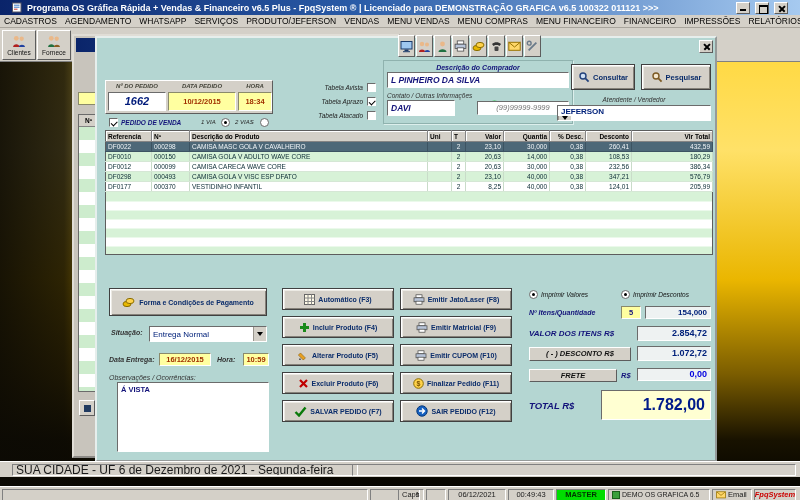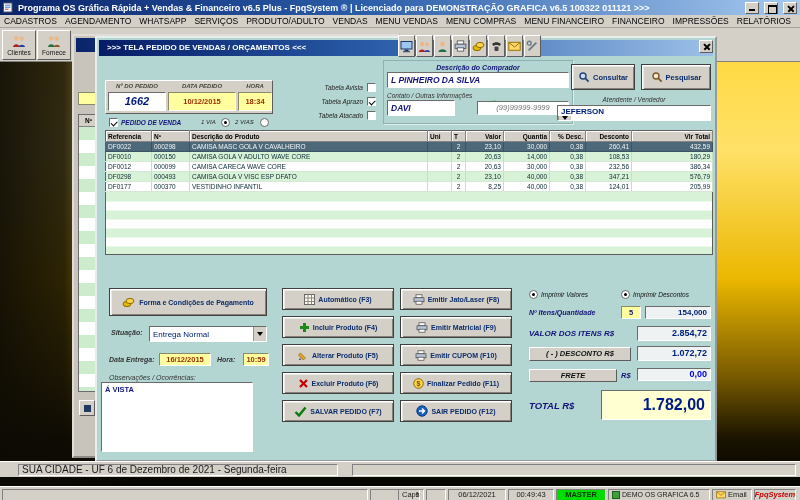--- a/index.html
+++ b/index.html
@@ -17,21 +17,21 @@
     box-shadow:inset 1px 1px 0 #ffffff, inset 2px 2px 0 #eceae4, inset -1px -1px 0 #86827a;
     display:flex;align-items:center;justify-content:center;gap:3px;
     font-size:7px;font-weight:bold;color:#0b2d6b;cursor:default;white-space:nowrap;}
   .ybox{position:absolute;background:#ffffa0;border:1px solid;border-color:#8a8a6a #ffffff #ffffff #8a8a6a;
     color:#a03000;font-weight:bold;text-align:center;font-size:7.5px;}
   .wbox{position:absolute;background:#eef2f2;border:1px solid;border-color:#6b6b6b #ffffff #ffffff #6b6b6b;
     color:#00217a;font-weight:bold;text-align:right;font-size:9px;padding-right:3px;}
   .lbl{position:absolute;white-space:nowrap;font-style:italic;}
   
   .titlebar{position:absolute;left:0;top:0;width:800px;height:15px;
-    background:linear-gradient(90deg,#0a246a,#2a5ca8 45%,#a6caf0);display:flex;align-items:center;padding:0 3px;gap:4px;}
+    background:linear-gradient(90deg,#0a246a,#2a5ca8 45%,#a6caf0);display:flex;align-items:center;padding:0 12px;gap:4px;}
   .title-text{color:#fff;font-size:9px;font-weight:bold;white-space:nowrap;overflow:hidden;flex:1;}
   .wb{width:14px;height:12px;position:relative;background:#d4d0c8;border:1px solid;border-color:#fff #5d5d5d #5d5d5d #fff;margin-left:1px;}
   .wb-min::after{content:"";position:absolute;left:3px;bottom:2px;width:6px;height:2px;background:#000;}
   .wb-max::after{content:"";position:absolute;left:3px;top:2px;width:7px;height:6px;border:1px solid #000;border-top-width:2px;}
   .wb-close::before,.wb-close::after{content:"";position:absolute;left:2.5px;top:5px;width:8px;height:1.6px;background:#000;}
   .wb-close::before{transform:rotate(45deg);} .wb-close::after{transform:rotate(-45deg);}
   .menubar{position:absolute;left:0;top:15px;width:800px;height:13px;background:#d4d0c8;display:flex;align-items:center;border-bottom:1px solid #a8a49c;}
   .mi{font-size:8.5px;color:#000;padding:3px 4px;white-space:nowrap;display:flex;align-items:center;gap:2px;}
   .toolbar{position:absolute;left:0;top:28px;width:800px;height:34px;background:#d4d0c8;border-bottom:1px solid #808080;}
   .tbtn{position:absolute;top:2px;width:34px;height:30px;background:#d4d0c8;border:1px solid;border-color:#fff #5d5d5d #5d5d5d #fff;
@@ -94,21 +94,21 @@
     <span class="wb wb-min"></span>
     <span class="wb wb-max"></span>
     <span class="wb wb-close"></span>
   </div>
 
   <div class="menubar">
     <span class="mi">CADASTROS</span>
     <span class="mi">AGENDAMENTO</span>
     <span class="mi">WHATSAPP</span>
     <span class="mi">SERVIÇOS</span>
-    <span class="mi">PRODUTO/ADULTO</span>
+    <span class="mi">PRODUTO/JEFERSON</span>
     <span class="mi">VENDAS</span>
     <span class="mi">MENU VENDAS</span>
     <span class="mi">MENU COMPRAS</span>
     <span class="mi">MENU FINANCEIRO</span>
     <span class="mi">FINANCEIRO</span>
     <span class="mi">IMPRESSÕES</span>
     <span class="mi">RELATÓRIOS</span>
 
   </div>
 
@@ -194,21 +194,20 @@
     <div class="bgw-grid">
       <div class="bgw-head"><span>Nº</span></div>
       <div class="bgw-rows"></div>
     </div>
     <div class="bgw-btn">
         <span class="sq"></span>
       </div>
   </div>
 
   <div class="dialog">
-    <div class="dlg-title">&gt;&gt;&gt;  TELA PEDIDO DE VENDAS / ORÇAMENTOS  &lt;&lt;&lt;</div>
     <span class="dlg-close"></span>
 
     <div class="abs raised" style="left:8px;top:42px;width:168px;height:34px;">
       <span class="lbl" style="left:2px;top:2px;width:58px;font-size:6px;font-weight:bold;color:#44443a;text-align:center;">Nº DO PEDIDO</span>
       <span class="lbl" style="left:62px;top:2px;width:68px;font-size:6px;font-weight:bold;color:#44443a;text-align:center;">DATA PEDIDO</span>
       <span class="lbl" style="left:132px;top:2px;width:34px;font-size:6px;font-weight:bold;color:#44443a;text-align:center;">HORA</span>
       <span class="lbl sunken" style="left:2px;top:11px;width:58px;height:19px;font-size:11px;font-weight:bold;color:#001a7a;text-align:center;line-height:17px;">1662</span>
       <span class="ybox" style="left:62px;top:11px;width:68px;height:19px;line-height:17px;">10/12/2015</span>
       <span class="ybox" style="left:132px;top:11px;width:34px;height:19px;line-height:17px;">18:34</span>
     </div>
@@ -369,21 +368,21 @@
       <span class="dd-text" style="font-weight:normal;">Entrega Normal</span>
       <span class="dd-btn">
           <span class="dd-arrow"></span>
         </span>
     </div>
     <span class="lbl" style="left:12px;top:318px;font-size:7px;font-weight:bold;color:#333;">Data Entrega:</span>
     <span class="ybox" style="left:62px;top:315px;width:52px;height:13px;line-height:11px;">16/12/2015</span>
     <span class="lbl" style="left:120px;top:318px;font-size:7px;font-weight:bold;color:#333;">Hora:</span>
     <span class="ybox" style="left:146px;top:315px;width:26px;height:13px;line-height:11px;">10:59</span>
     <span class="lbl" style="left:12px;top:336px;font-size:7px;color:#333;">Observações / Ocorrências:</span>
-    <div class="abs sunken" style="left:4px;top:344px;width:152px;height:70px;font-size:7.5px;font-weight:bold;color:#13137a;padding:2px 3px;">Á VISTA</div>
+    <div class="abs sunken" style="left:20px;top:344px;width:152px;height:70px;font-size:7.5px;font-weight:bold;color:#13137a;padding:2px 3px;">Á VISTA</div>
 
     <div class="btn3d" style="left:185px;top:250px;width:112px;height:22px;">
       <svg width="11" height="11" viewBox="0 0 11 11">
           <rect x="0.5" y="0.5" width="10" height="10" fill="#fffbe8" stroke="#666"></rect>
           <line x1="0.5" y1="4" x2="10.5" y2="4" stroke="#888"></line>
           <line x1="4" y1="0.5" x2="4" y2="10.5" stroke="#888"></line>
           <line x1="7.5" y1="0.5" x2="7.5" y2="10.5" stroke="#888"></line>
           <line x1="0.5" y1="7.5" x2="10.5" y2="7.5" stroke="#888"></line>
         </svg>
       <span>Automático  (F3)</span>
@@ -471,21 +470,21 @@
 
     <span class="lbl raised" style="left:432px;top:331px;width:88px;height:13px;font-size:7.5px;font-weight:bold;color:#111;text-align:center;line-height:11px;">FRETE</span>
     <span class="lbl" style="left:524px;top:333px;font-size:7.5px;font-weight:bold;color:#13137a;">R$</span>
     <span class="wbox" style="left:540px;top:330px;width:74px;height:13px;line-height:11px;color:#0000e0;">0,00</span>
 
     <span class="lbl" style="left:432px;top:362px;font-size:9.5px;font-weight:bold;color:#13137a;">TOTAL R$</span>
     <span class="wbox" style="left:504px;top:352px;width:110px;height:30px;background:#ffffd2;font-size:16px;color:#001a8a;line-height:27px;padding-right:5px;">1.782,00</span>
   </div>
 
   <div class="statusbar" style="top:461px;height:16px;">
-    <span class="seg" style="left:18px;width:320px;font-size:10px;">SUA CIDADE - UF  6 de Dezembro de 2021 - Segunda-feira</span>
+    <span class="seg" style="left:12px;width:346px;font-size:12px;">SUA CIDADE - UF  6 de Dezembro de 2021 - Segunda-feira</span>
     <span class="seg" style="left:352px;width:444px;"></span>
   </div>
 
   <div class="statusbar" style="top:486px;height:14px;">
     <span class="seg" style="left:2px;width:366px;"></span>
     <span class="seg" style="left:370px;width:26px;padding-left:45px;">Num</span>
     <span class="seg" style="left:398px;width:26px;">Caps</span>
     <span class="seg" style="left:426px;width:20px;"></span>
     <span class="seg" style="left:448px;width:58px;justify-content:center;">06/12/2021</span>
     <span class="seg" style="left:508px;width:46px;justify-content:center;">00:49:43</span>

